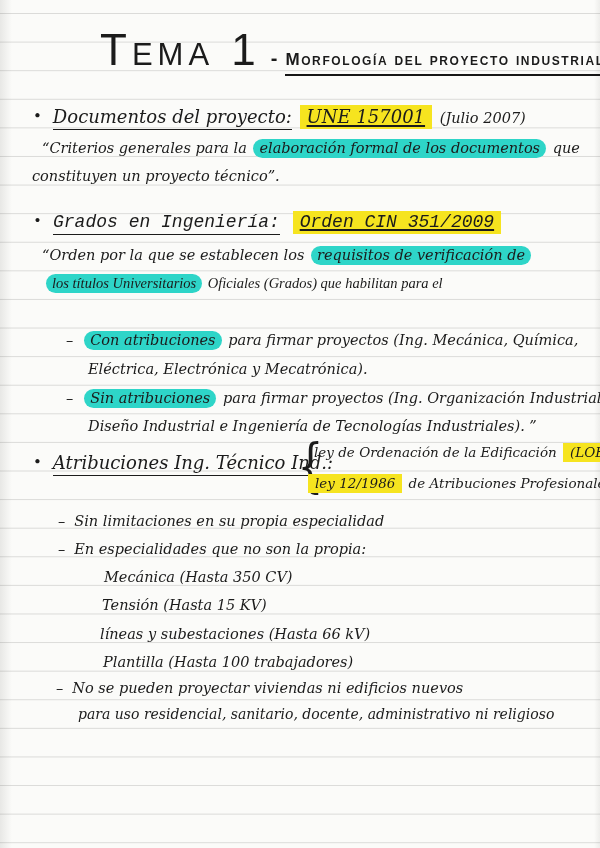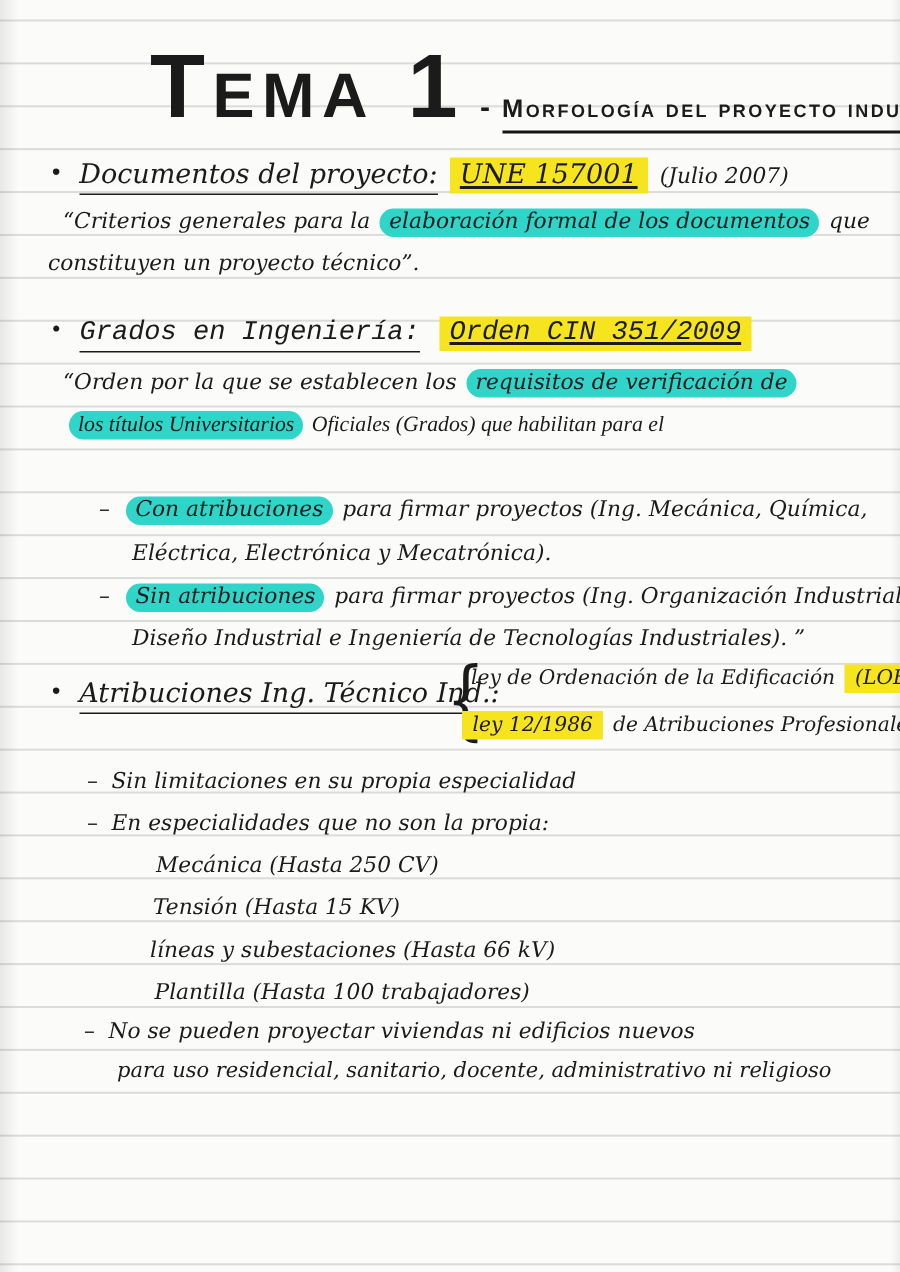--- a/index.html
+++ b/index.html
@@ -31,21 +31,21 @@
     pointer-events: none;
   }
   .title-row {
     position: absolute; top: 28px; left: 100px;
     display: flex; align-items: baseline;
     font-family: "Liberation Sans", sans-serif;
     font-variant: small-caps;
     white-space: nowrap;
   }
   .t-main {
-    font-size: 60px; font-weight: 700; letter-spacing: 5px; line-height: 1;
+    font-size: 44px; font-weight: 400; letter-spacing: 5px; line-height: 1;
   }
   .t-dash { font-size: 20px; font-weight: 600; margin: 0 8px 0 10px; }
   .t-sub {
     font-size: 17px; font-weight: 700; letter-spacing: 1.6px;
     border-bottom: 2px solid #161616; padding-bottom: 4px;
   }
   .ln {
     position: absolute;
     white-space: nowrap;
     font-style: italic;
@@ -144,21 +144,21 @@
     <span class="hy">ley 12/1986</span>
     <span>de Atribuciones Profesionales</span>
   </div>
   <div class="ln b" style="top:512px; left:58px;">
     <span class="dash">–</span><span>Sin limitaciones en su propia especialidad</span>
   </div>
   <div class="ln b" style="top:540px; left:58px;">
     <span class="dash">–</span><span>En especialidades que no son la propia:</span>
   </div>
   <div class="ln b" style="top:568px; left:104px;">
-    <span>Mecánica (Hasta 250 CV)</span>
+    <span>Mecánica (Hasta 350 CV)</span>
   </div>
   <div class="ln b" style="top:596px; left:102px;">
     <span>Tensión (Hasta 15 KV)</span>
   </div>
   <div class="ln b" style="top:625px; left:100px;">
     <span>líneas y subestaciones (Hasta 66 kV)</span>
   </div>
   <div class="ln b" style="top:653px; left:103px;">
     <span>Plantilla (Hasta 100 trabajadores)</span>
   </div>

